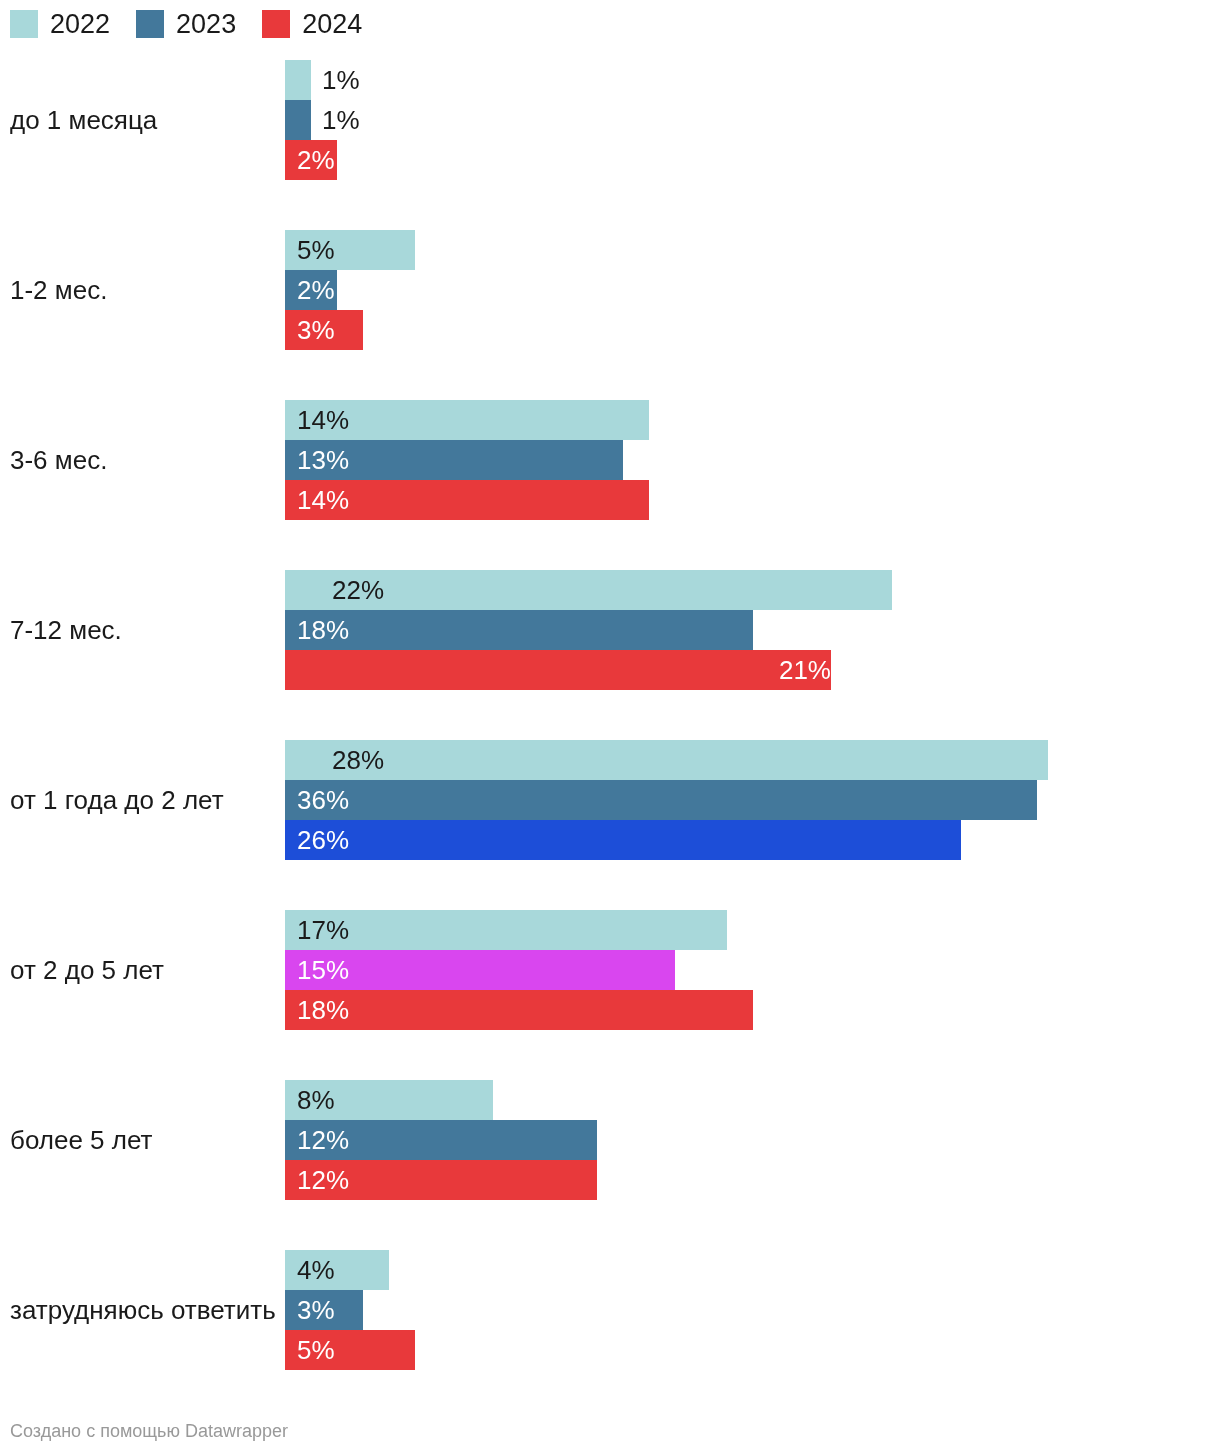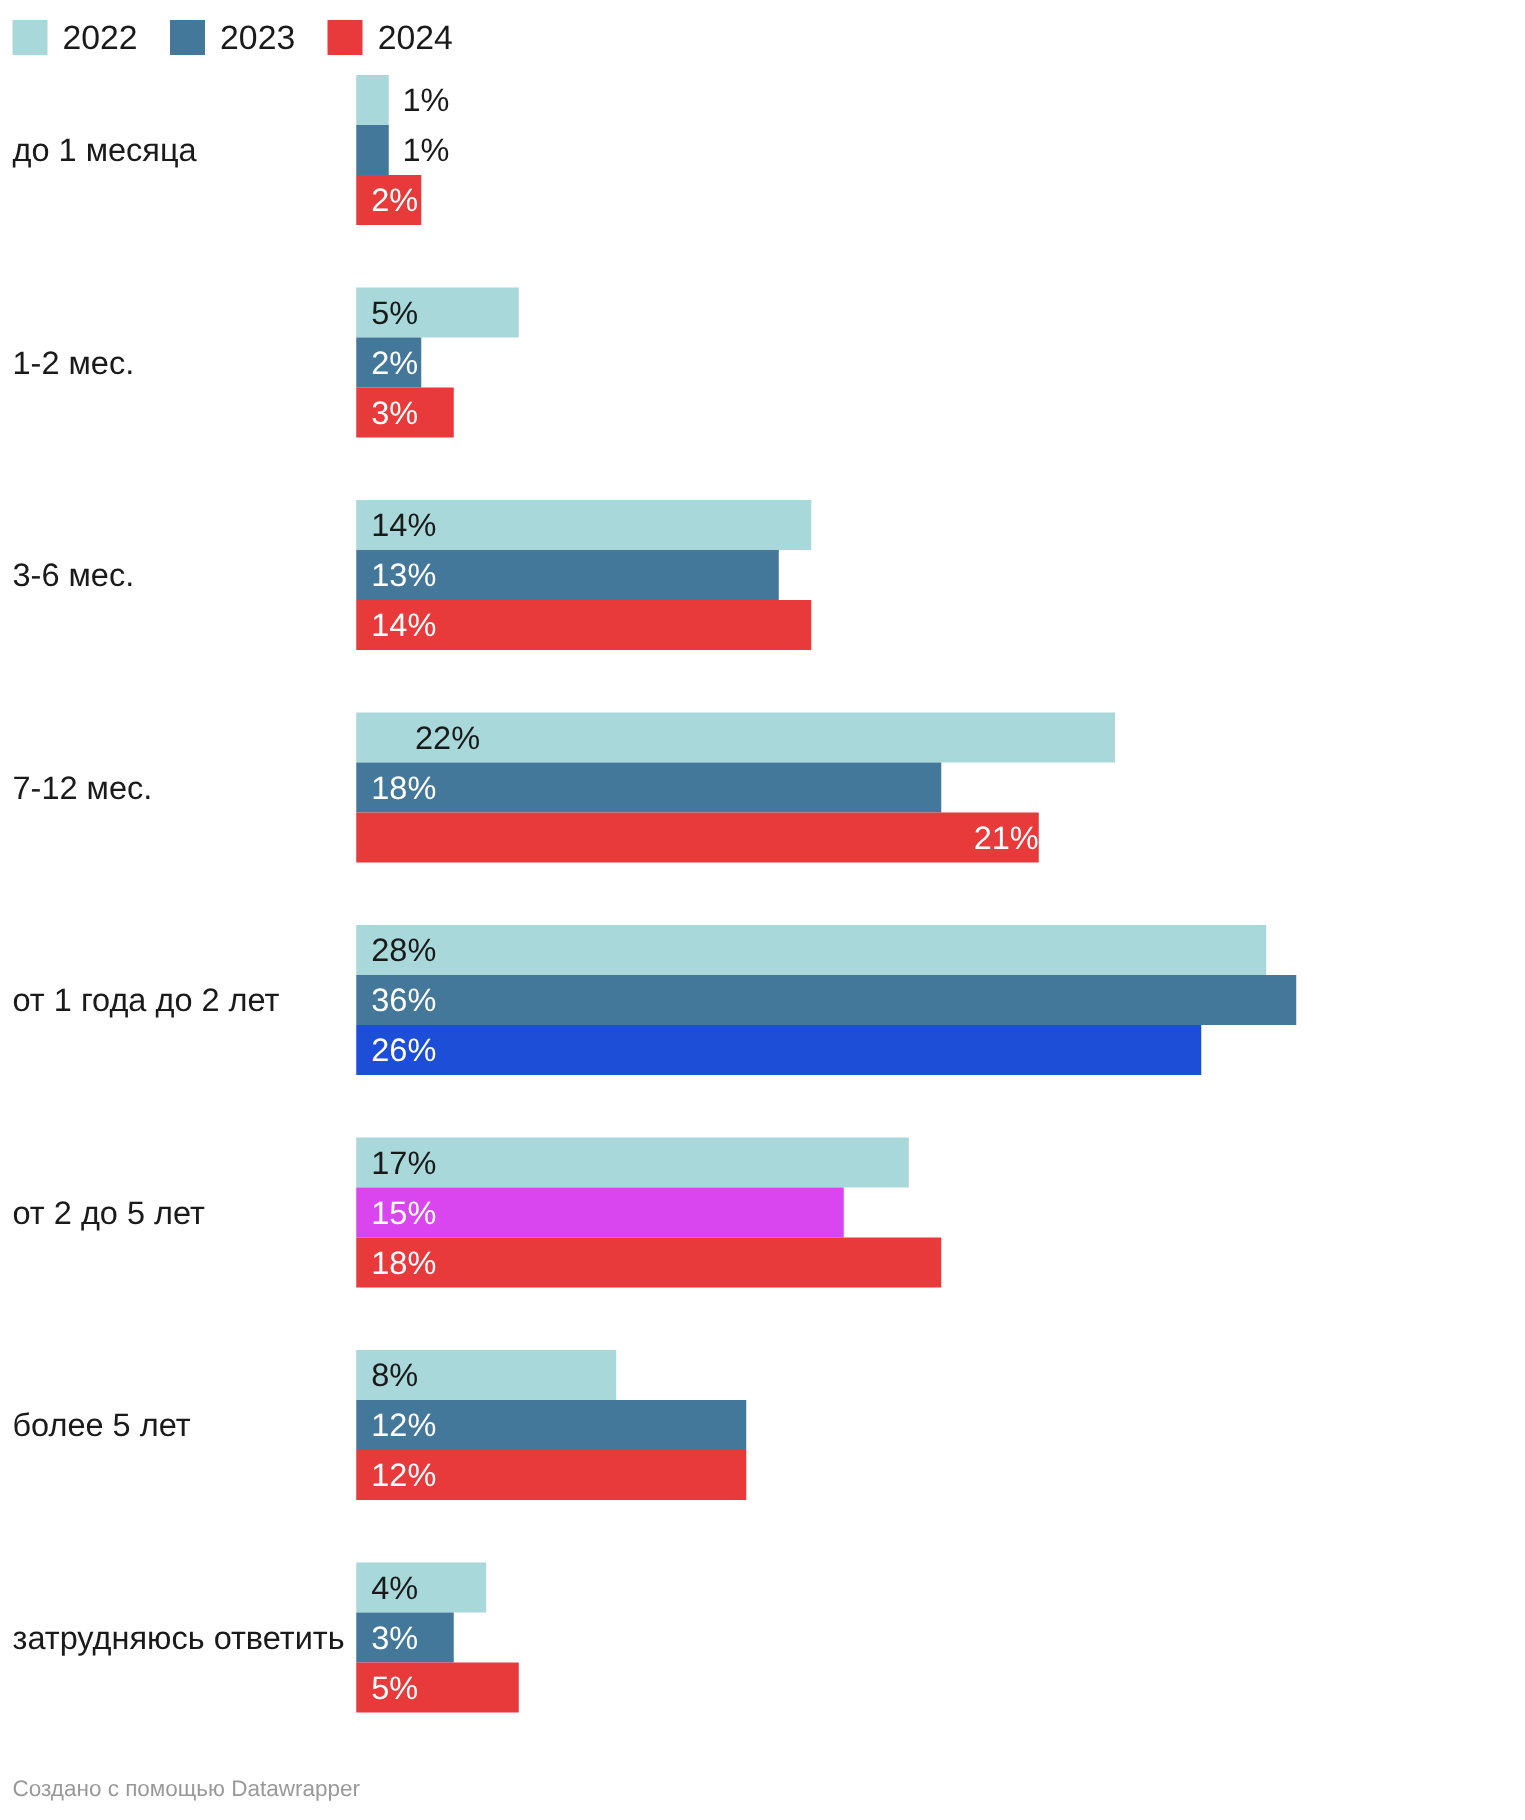--- a/index.html
+++ b/index.html
@@ -16,21 +16,21 @@
     position: relative;
   }
 
   
   #legend {
     position: absolute;
     left: 10px;
     top: 10px;
     height: 34px;
     display: flex;
-    align-items: flex-end;
+    align-items: flex-start;
     gap: 0;
   }
   .legend-item {
     display: flex;
     align-items: center;
     margin-right: 26px;
   }
   .legend-swatch {
     width: 28px;
     height: 28px;
@@ -206,21 +206,21 @@
           <div class="bar" style="width: 546px; background: rgb(232, 57, 59); justify-content: flex-end;">
             <span class="bar-value inside-dark">21%</span>
           </div>
         </div>
       </div>
     </div>
     <div class="group">
       <div class="cat-label">от 1 года до 2 лет</div>
       <div class="bars">
         <div class="bar-row">
-          <div class="bar" style="width: 728px; background: rgb(168, 216, 218);">
+          <div class="bar" style="width: 728px; background: rgb(168, 216, 218); padding-left: 35px;">
             <span class="bar-value inside-light">28%</span>
           </div>
         </div>
         <div class="bar-row">
           <div class="bar" style="width: 752px; background: rgb(67, 120, 155); text-align: center;">
             <span class="bar-value inside-dark">36%</span>
           </div>
         </div>
         <div class="bar-row">
           <div class="bar" style="width: 676px; background: #1d4ed8;">

